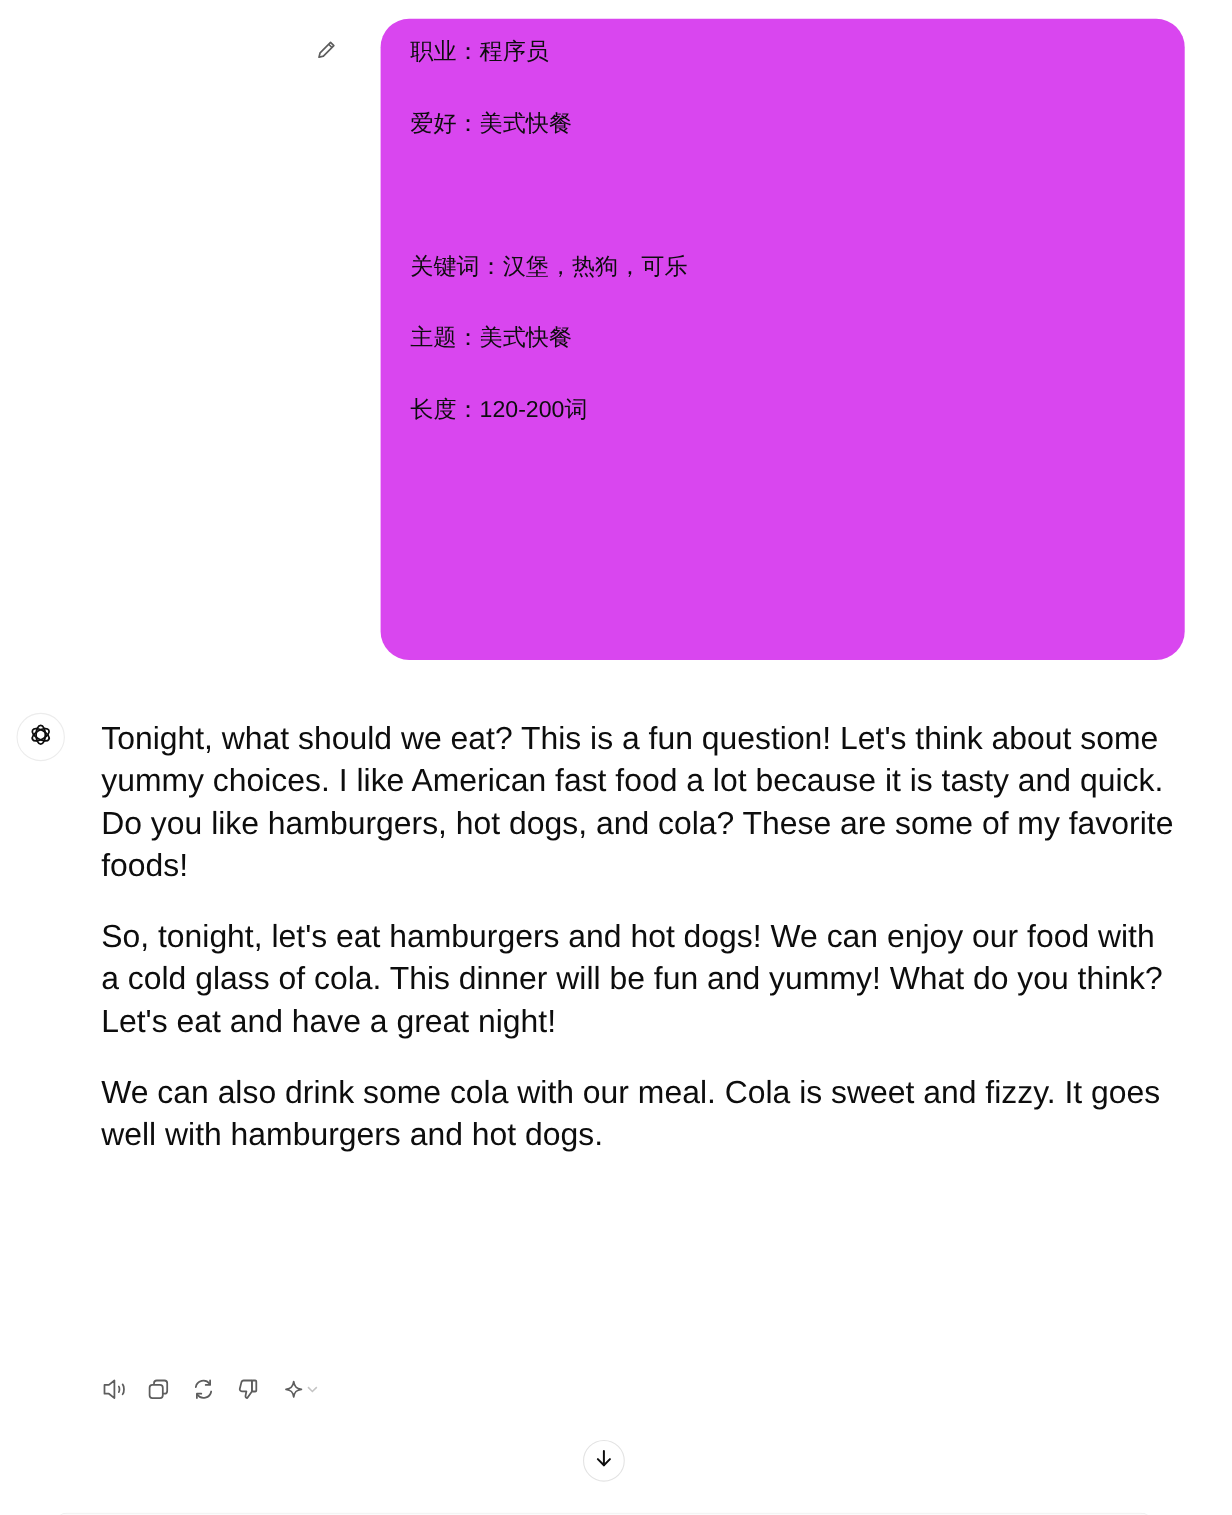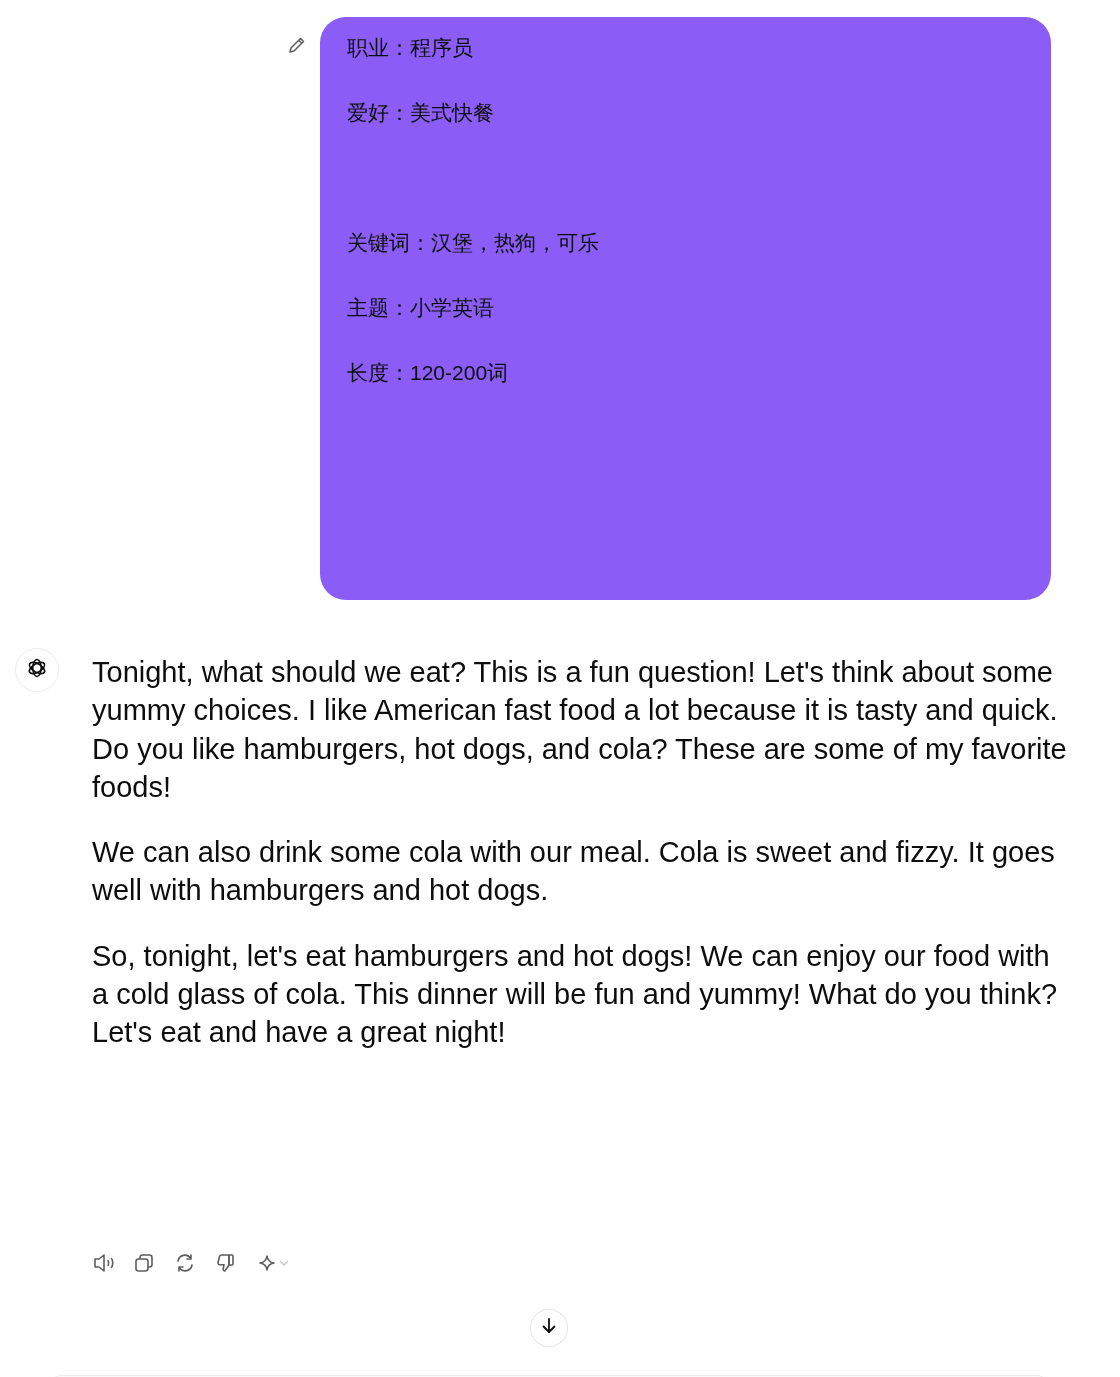--- a/index.html
+++ b/index.html
@@ -1,21 +1,21 @@
 <!DOCTYPE html>
 <html><head>
 <meta charset="utf-8">
 <style>
   html, body { margin:0; padding:0; background:#ffffff; }
   body { width:1120px; height:1377px; position:relative; overflow:hidden;
          font-family:"Liberation Sans","DejaVu Sans",sans-serif; color:#0d0d0d; }
   .edit-btn { position:absolute; left:284px; top:34px; width:26px; height:26px;
               display:flex; align-items:center; justify-content:center; cursor:pointer; }
-  .bubble { position:absolute; left:320px; top:17px; width:731px; height:583px;
-            background:#8b5cf6; border-radius:26px; box-sizing:border-box; padding:0 27px; }
+  .bubble { position:absolute; left:346px; top:17px; width:731px; height:583px;
+            background:#d946ef; border-radius:26px; box-sizing:border-box; padding:0 27px; }
   .bubble p { margin:0; position:absolute; left:27px; font-size:21px; line-height:32px; }
   .bubble .req { width:690px; }
   .avatar { position:absolute; left:15px; top:648px; width:44px; height:44px; border-radius:50%;
             border:1px solid #ececec; box-sizing:border-box; display:flex; align-items:center; justify-content:center; }
   .answer { position:absolute; left:92px; top:653px; width:975px; font-size:29px; line-height:38.3px; color:#0d0d0d; }
   .answer p { margin:0 0 27px 0; }
   .actions { position:absolute; left:92px; top:1249px; height:28px; display:flex; align-items:center; gap:0; }
   .act { width:41px; height:28px; display:flex; align-items:center; justify-content:flex-start; cursor:pointer; }
   .act svg { display:block; }
   .scroll-down { position:absolute; left:530px; top:1309px; width:38px; height:38px; border-radius:50%;
@@ -33,40 +33,40 @@
       <path d="M13.5 3.5l3 3L7 16l-4 1 1-4z"></path>
       <path d="M11.8 5.2l3 3"></path>
     </svg>
   </span>
 </div>
 
 <div class="bubble">
   <p style="top:15px">职业：程序员</p>
   <p style="top:80px">爱好：美式快餐</p>
   <p style="top:210px">关键词：汉堡，热狗，可乐</p>
-  <p style="top:275px">主题：小学英语</p>
+  <p style="top:275px">主题：美式快餐</p>
   <p style="top:340px">长度：120-200词</p>
 </div>
 
 <div class="avatar">
   <span>
     <svg width="24" height="24" viewBox="0 0 24 24" fill="none" stroke="#0d0d0d" stroke-width="1.6">
       <g transform="translate(12 12)">
         <ellipse rx="4.2" ry="8.5" transform="rotate(0)"></ellipse>
         <ellipse rx="4.2" ry="8.5" transform="rotate(60)"></ellipse>
         <ellipse rx="4.2" ry="8.5" transform="rotate(120)"></ellipse>
       </g>
     </svg>
   </span>
 </div>
 
 <div class="answer">
   <p>Tonight, what should we eat? This is a fun question! Let's think about some yummy choices. I like American fast food a lot because it is tasty and quick. Do you like hamburgers, hot dogs, and cola? These are some of my favorite foods!</p>
+  <p>So, tonight, let's eat hamburgers and hot dogs! We can enjoy our food with a cold glass of cola. This dinner will be fun and yummy! What do you think? Let's eat and have a great night!</p>
   <p>We can also drink some cola with our meal. Cola is sweet and fizzy. It goes well with hamburgers and hot dogs.</p>
-  <p>So, tonight, let's eat hamburgers and hot dogs! We can enjoy our food with a cold glass of cola. This dinner will be fun and yummy! What do you think? Let's eat and have a great night!</p>
 </div>
 
 <div class="actions">
   <div class="act">
     <span>
       <svg width="26" height="22" viewBox="0 0 26 22" fill="none" stroke="#5d5d5d" stroke-width="1.6" stroke-linejoin="round" stroke-linecap="round">
         <path d="M3 7h4l5-4v16l-5-4H3z"></path>
         <path d="M16 8.5c.8.8.8 4.2 0 5"></path>
         <path d="M19.5 6.5c1.6 1.8 1.6 7.2 0 9"></path>
       </svg>

